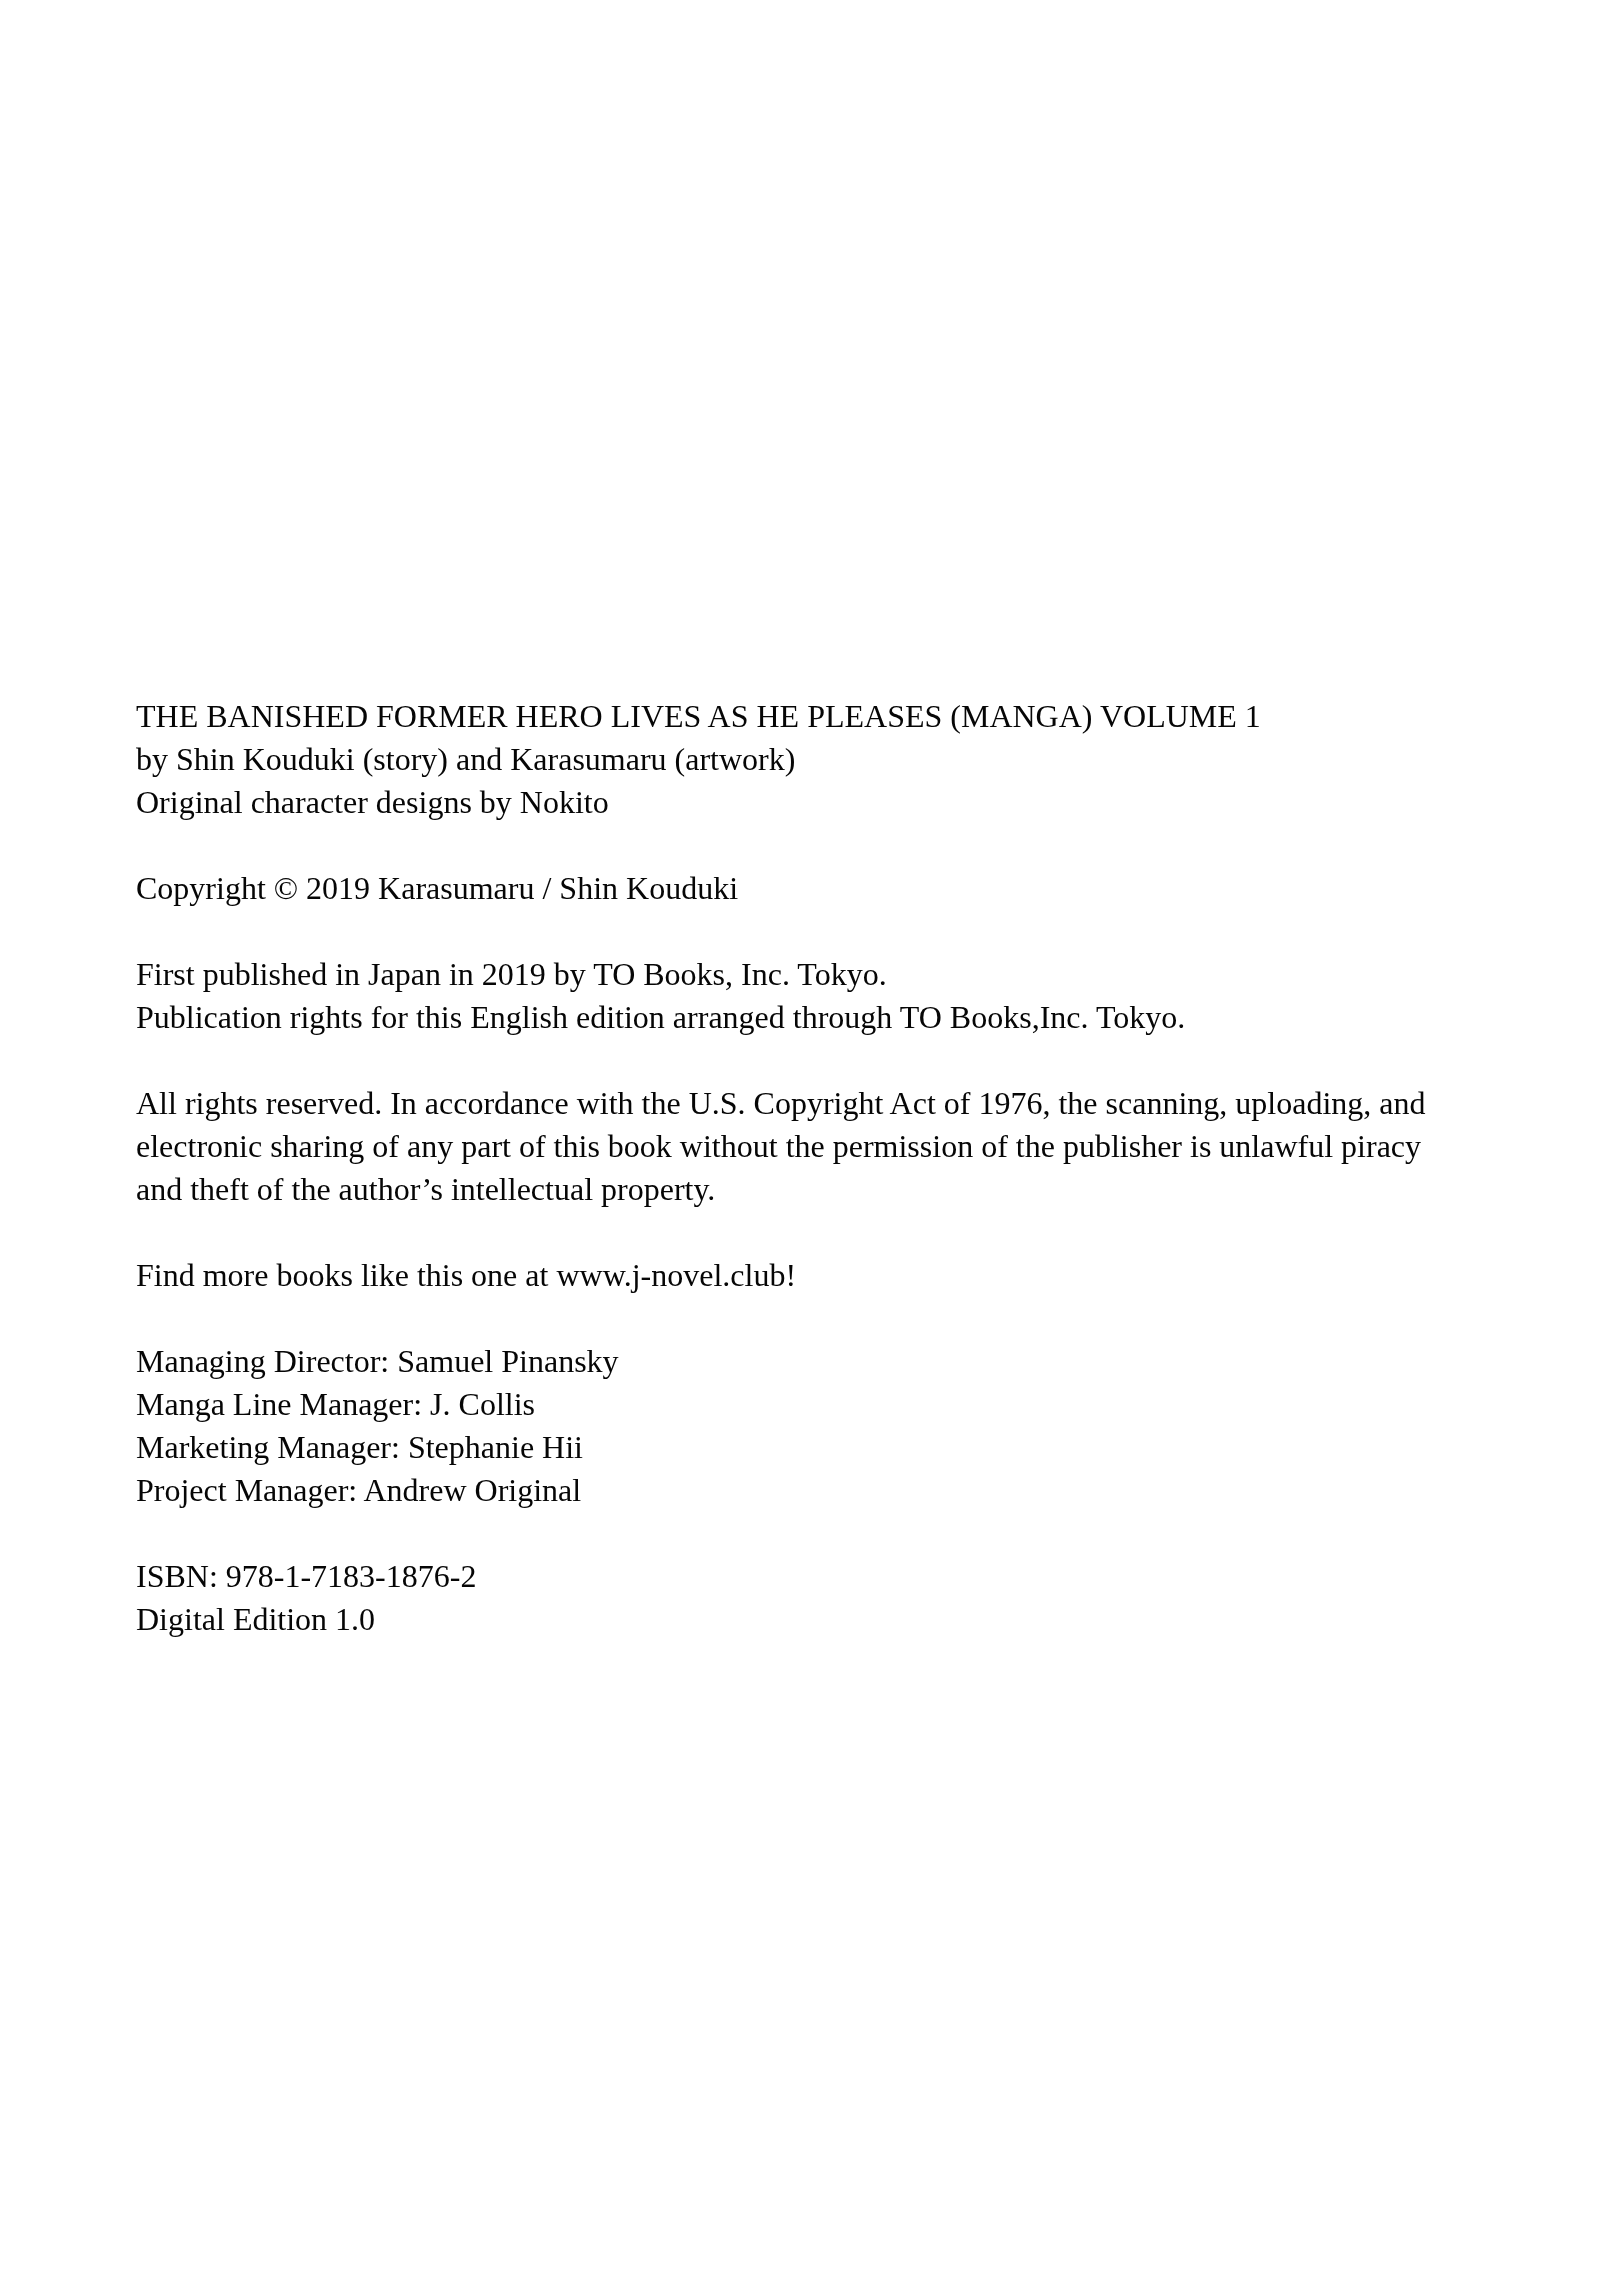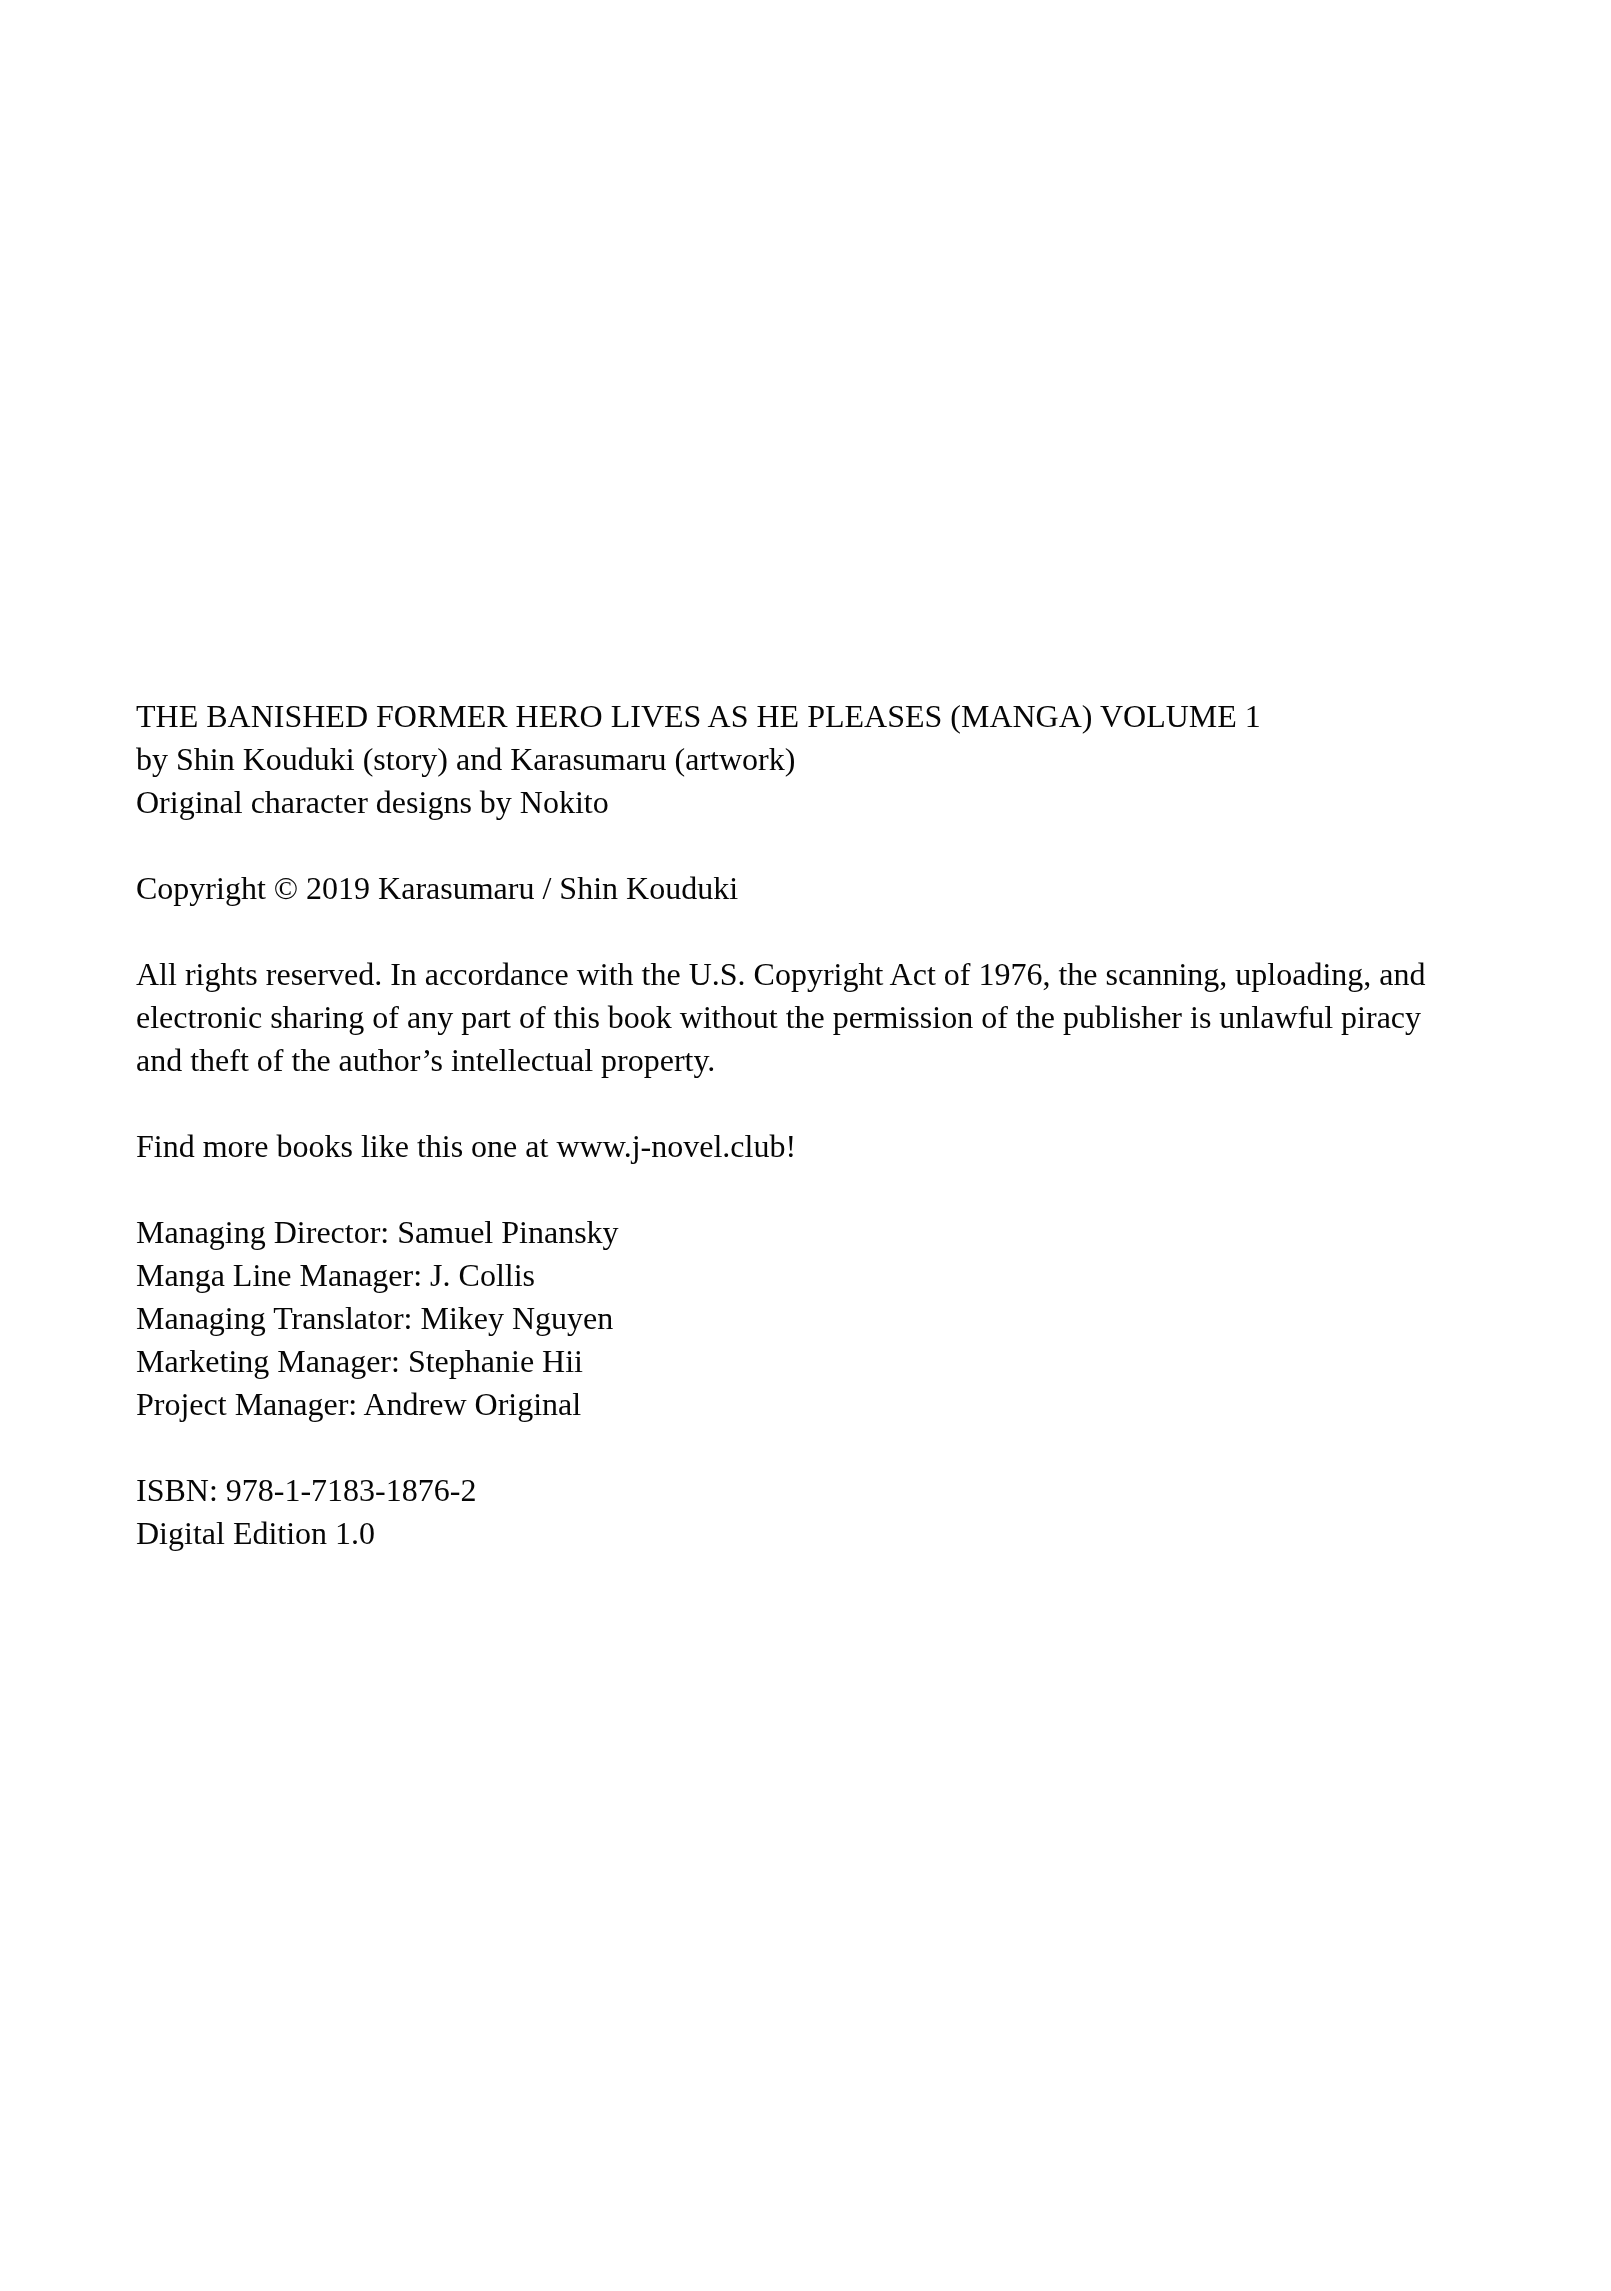--- a/index.html
+++ b/index.html
@@ -41,29 +41,32 @@
     <div class="para">
       <span class="line">THE BANISHED FORMER HERO LIVES AS HE PLEASES (MANGA) VOLUME 1</span>
       <span class="line">by Shin Kouduki (story) and Karasumaru (artwork)</span>
       <span class="line">Original character designs by Nokito</span>
     </div>
 
 
 
     <p class="para">Copyright © 2019 Karasumaru / Shin Kouduki</p>
 
+    <div class="para">
+      <span class="line">First published in Japan in 2019 by TO Books, Inc. Tokyo.</span>
+      <span class="line">Publication rights for this English edition arranged through TO Books,Inc. Tokyo.</span>
+    </div>
 
     <p class="para">All rights reserved. In accordance with the U.S. Copyright Act of 1976, the scanning, uploading, and electronic sharing of any part of this book without the permission of the publisher is unlawful piracy and theft of the author’s intellectual property.</p>
 
     <p class="para">Find more books like this one at www.j-novel.club!</p>
 
     <div class="para">
       <span class="line">Managing Director: Samuel Pinansky</span>
       <span class="line">Manga Line Manager: J. Collis</span>
-      <span class="line">Managing Translator: Mikey Nguyen</span>
       <span class="line">Marketing Manager: Stephanie Hii</span>
       <span class="line">Project Manager: Andrew Original</span>
     </div>
 
     <div class="para">
       <span class="line">ISBN: 978-1-7183-1876-2</span>
       <span class="line">Digital Edition 1.0</span>
     </div>
 
   </div>

